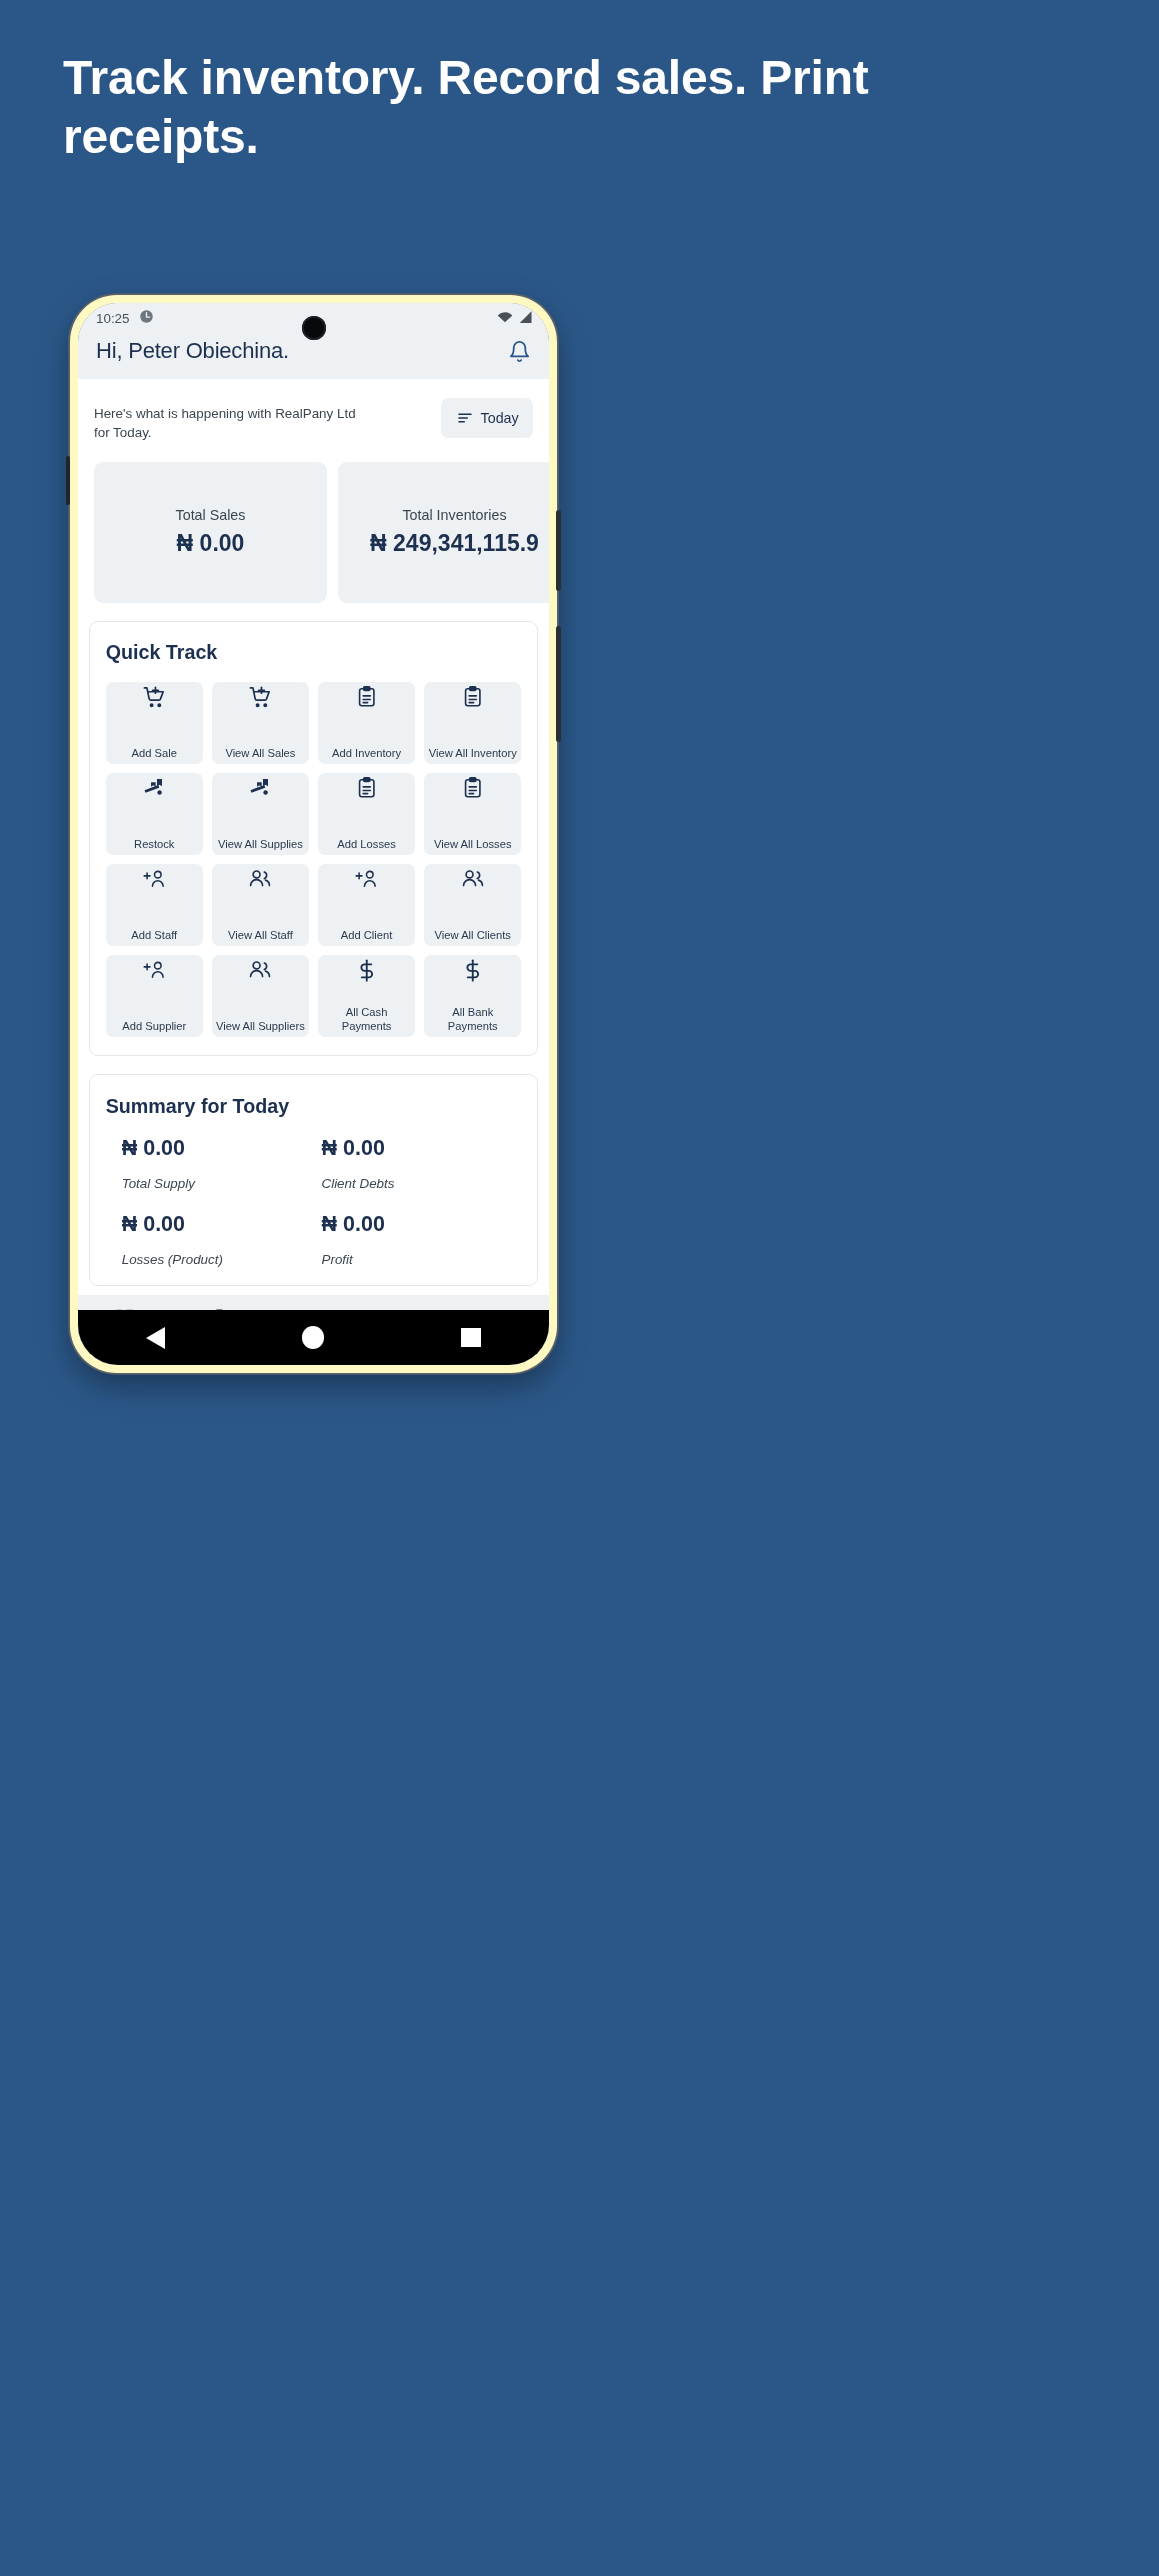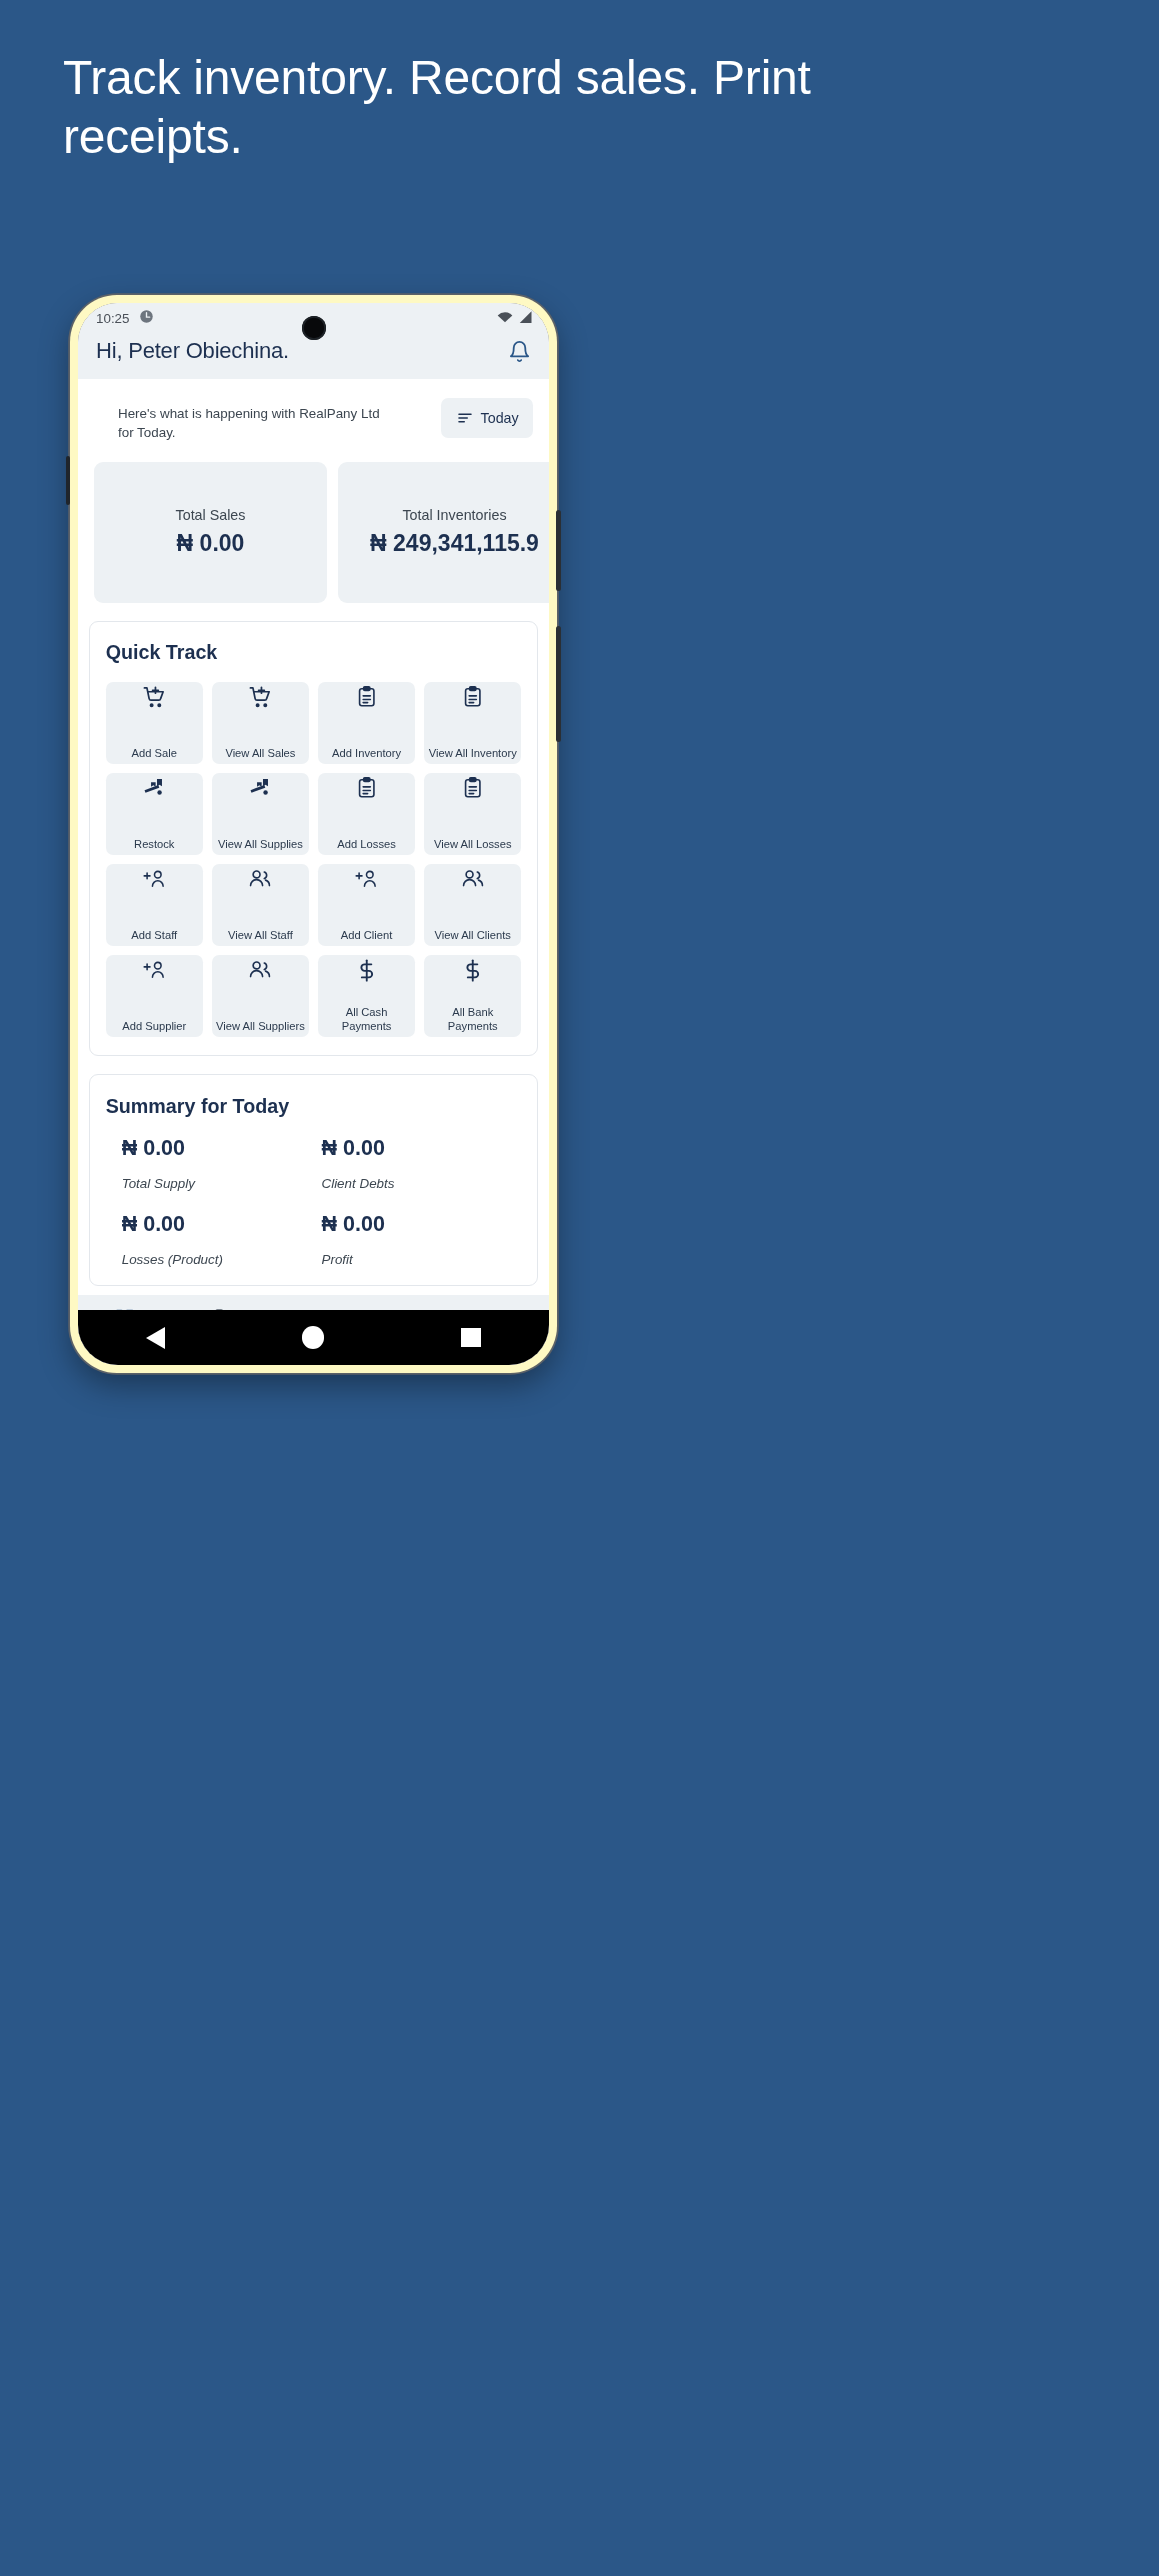--- a/index.html
+++ b/index.html
@@ -11,21 +11,21 @@
     position: relative;
   }
 
   
   .headline {
     position: absolute;
     left: 63px; top: 49px;
     width: 939px;
     color: #ffffff;
     font-size: 48px;
-    font-weight: 400;
+    font-weight: 700;
     line-height: 1.22;
     letter-spacing: -0.2px;
   }
 
   
   .device {
     position: absolute;
     left: 70px; top: 295px;
     width: 487px; height: 1078px;
     background: #fef9c3;
@@ -115,21 +115,20 @@
     overflow: hidden;
     position: relative;
   }
 
   .intro-row {
     display: flex;
     align-items: flex-start;
     justify-content: space-between;
     padding: 19.7px 16px 0 16px;
     gap: 10.7px;
-    margin-left: 24px;
   }
   .intro-text {
     font-size: 13.4px;
     line-height: 1.42;
     color: #3c4650;
     max-width: 268px;
     padding-top: 5.4px;
   }
   .today-chip {
     background: #edf1f4;

